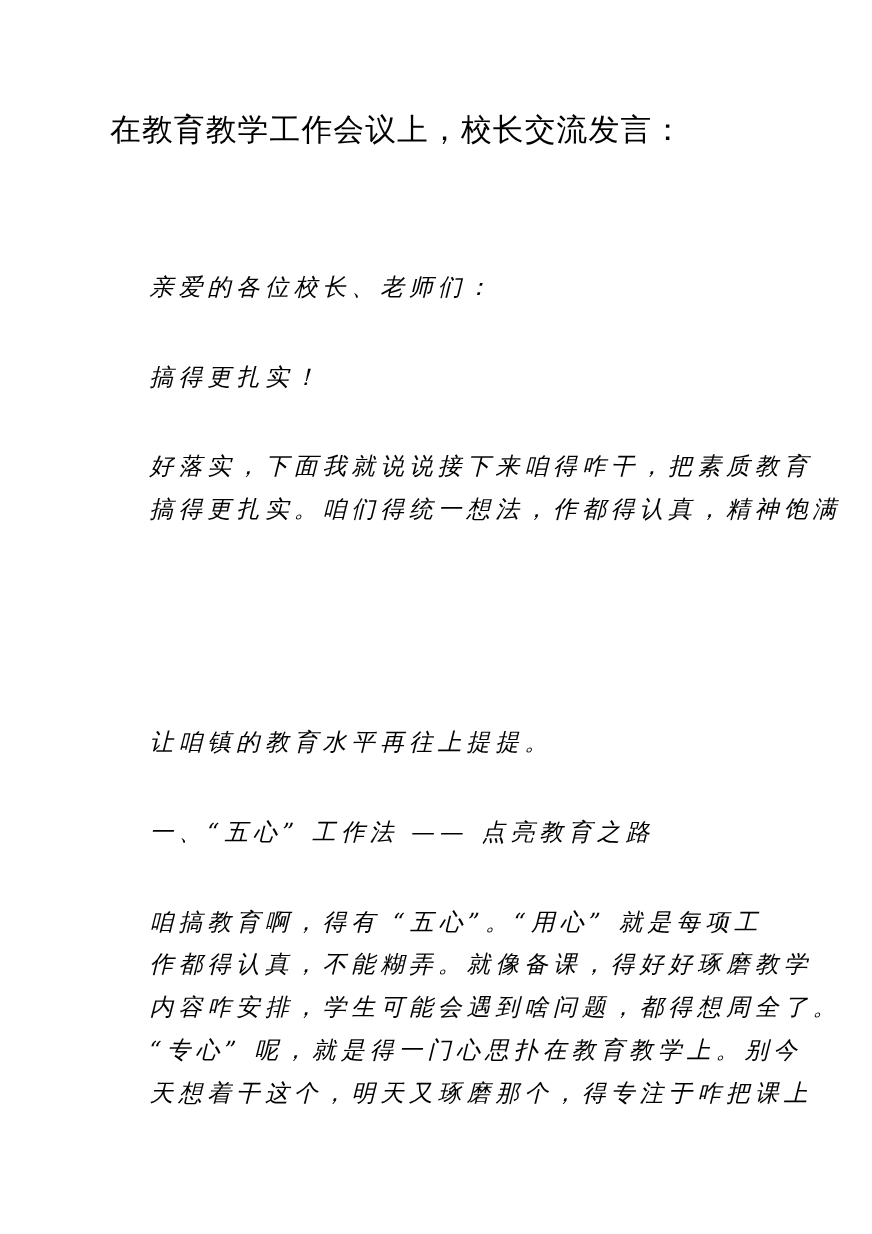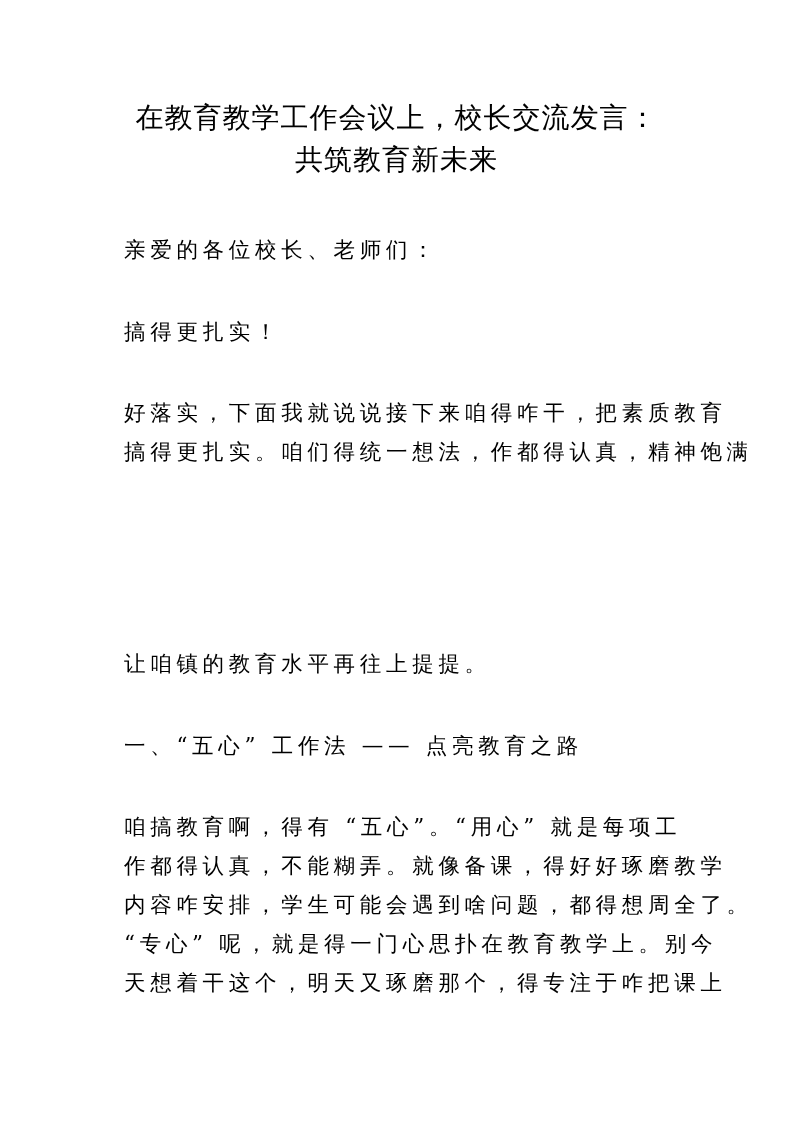--- a/index.html
+++ b/index.html
@@ -21,57 +21,56 @@
       top: 0;
       width: 793px;
       height: 1122px;
       background: #ffffff;
     }
     .title {
       position: absolute;
       left: 100px;
       width: 593px;
       top: 97px;
-      text-align: center;
       font-size: 28px;
       line-height: 42px;
       letter-spacing: 1px;
       margin: 0;
       font-weight: normal;
     }
     .body-text {
       position: absolute;
       left: 120px;
       width: 556px;
       font-size: 21.5px;
       line-height: 39px;
       letter-spacing: 4.7px;
-      margin: 4px;
+      margin: 16px;
       white-space: normal;
       word-break: break-all;
+      font-style: italic;
     }
     .line {
       display: block;
       white-space: nowrap;
     }
     #greeting { top: 226px; }
     #hello { top: 308px; }
     #para1 { top: 389px; }
     #para2 { top: 640px; }
     #heading1 { top: 722px; }
     #para3 { top: 803px; }
   </style>
 </head>
 <body>
 
 <div class="page">
 
   <h1 class="title">
     <span class="line">在教育教学工作会议上，校长交流发言：</span>
-    <span class="line">共筑教育新未来</span>
   </h1>
 
   <p class="body-text" id="greeting">亲爱的各位校长、老师们：</p>
 
   <p class="body-text" id="hello">搞得更扎实！</p>
 
   <p class="body-text" id="para1">
     <span class="line">好落实，下面我就说说接下来咱得咋干，把素质教育</span>
     <span class="line">搞得更扎实。咱们得统一想法，作都得认真，精神饱满</span>
   </p>

